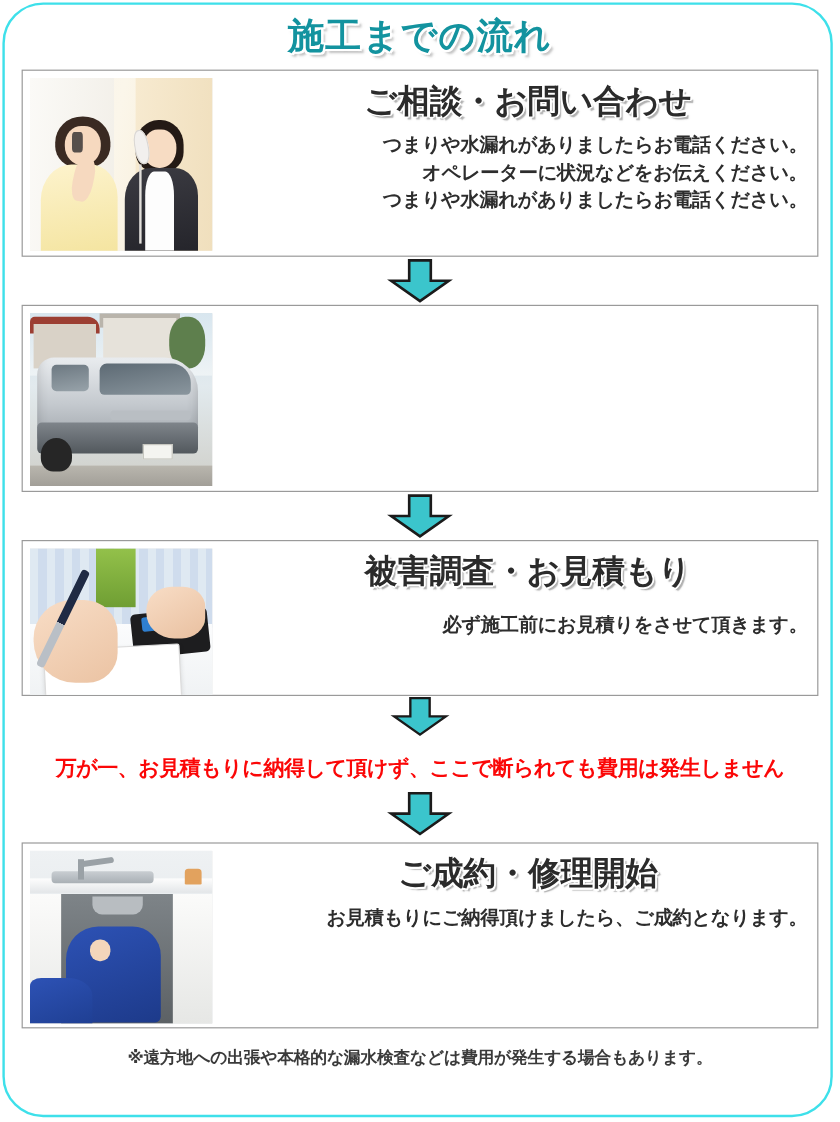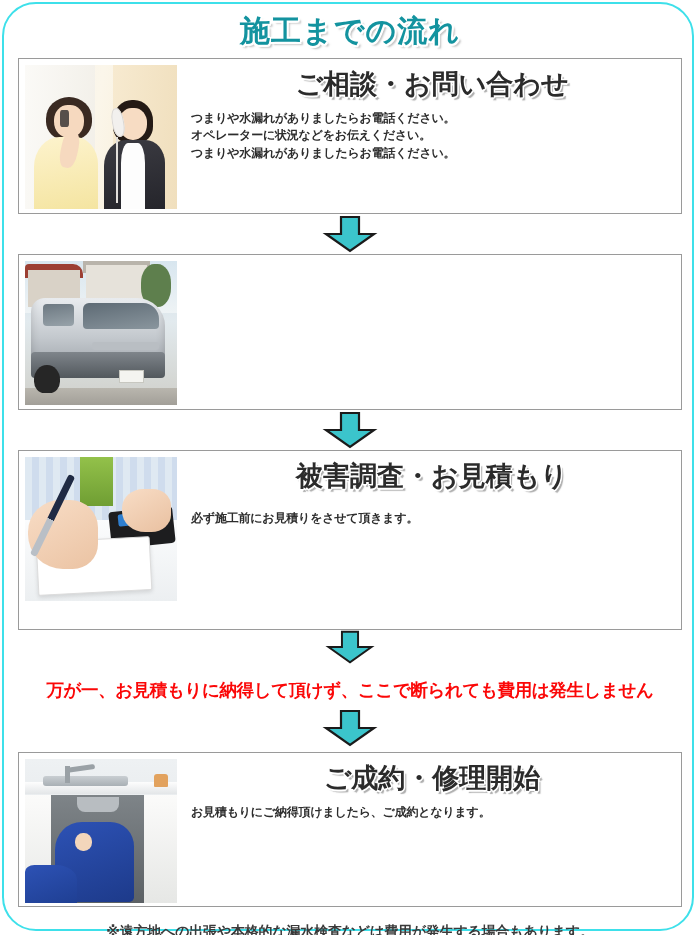--- a/index.html
+++ b/index.html
@@ -71,45 +71,46 @@
     min-width: 152px;
     height: 144px;
     margin: 6px 0 6px 6px;
     position: relative;
     overflow: hidden;
     background: #e9e9e9;
   }
 
   .step-text {
     flex: 1;
-    padding: 6px 8px 6px 14px;
+    padding: 6px 8px 6px 30px;
   }
 
   .step-heading {
     font-size: 27px;
     font-weight: bold;
     color: #2b2b2b;
     line-height: 1.15;
     text-align: center;
     margin: 4px 0 10px 0;
     letter-spacing: 0px;
     text-shadow:
        1.5px 0 0 #ffffff, -1.5px 0 0 #ffffff,
        0 1.5px 0 #ffffff, 0 -1.5px 0 #ffffff,
        1px 1px 0 #ffffff, -1px 1px 0 #ffffff,
        1px -1px 0 #ffffff, -1px -1px 0 #ffffff,
        2.5px 2.5px 1px rgba(120,120,120,0.6);
   }
 
   .step-body {
-    font-size: 12px;
+    font-size: 16px;
     font-weight: bold;
     color: #2d2d2d;
     line-height: 1.45;
     letter-spacing: -0.2px;
+    text-align: right;
   }
   .step-body div { white-space: nowrap; }
 
   
   .arrow-row {
     display: flex;
     justify-content: center;
     align-items: center;
   }
   .arrow-down {
@@ -317,21 +318,21 @@
       </div>
     </div>
   </div>
 
   <div class="arrow-row" style="height:40px;">
     <svg class="arrow-down" width="56" height="38" viewBox="0 0 56 38">
       <polygon points="19,2 37,2 37,19 52,19 28,36 4,19 19,19" fill="#3BC5CC" stroke="#1b1b1b" stroke-width="2.2" stroke-linejoin="miter"></polygon>
     </svg>
   </div>
 
-  <div class="step-box" style="height:180px;">
+  <div class="step-box" style="height:130px;">
     <div class="step-photo">
       <div class="ph ph-write">
         <div class="shirt"></div>
           <div class="green"></div>
         <div class="desk"></div>
         <div class="calc"></div>
           <div class="calc-keys"></div>
         <div class="pad"></div>
         <div class="hand2"></div>
           <div class="hand"></div>

